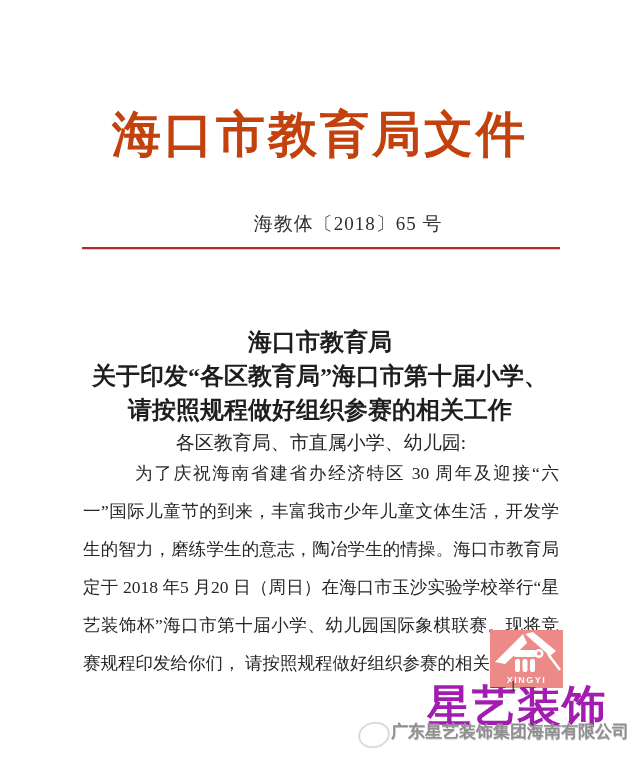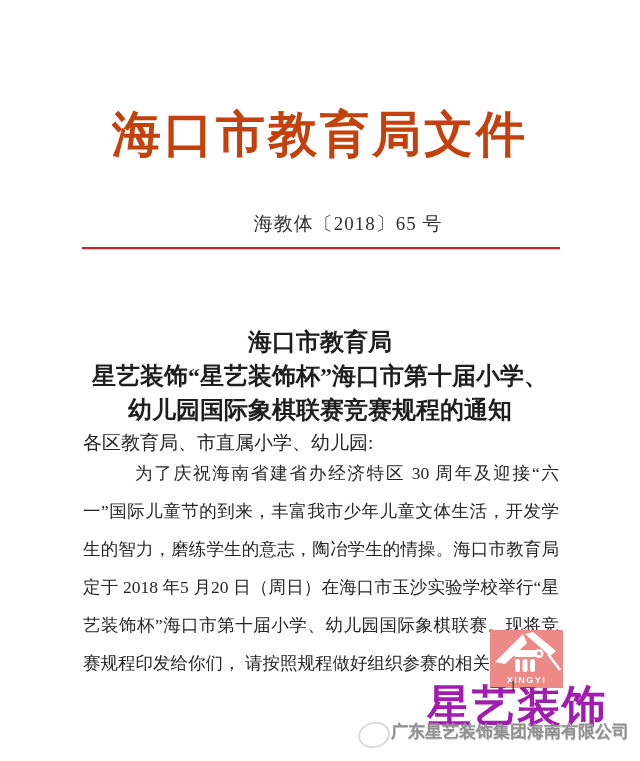--- a/index.html
+++ b/index.html
@@ -69,20 +69,21 @@
 
   
   .salutation {
     position: absolute;
     top: 430px;
     left: 83px;
     width: 476px;
     color: #262626;
     font-size: 19px;
     white-space: nowrap;
+    text-align: center;
   }
 
   .body-text {
     position: absolute;
     top: 454px;
     left: 83px;
     width: 476px;
     color: #262626;
     font-size: 17.5px;
     line-height: 38px;
@@ -163,22 +164,22 @@
 <div class="page">
 
   <div class="red-header">海口市教育局文件</div>
 
   <div class="doc-number">海教体〔2018〕65 号</div>
 
   <div class="red-rule"></div>
 
   <div class="doc-title">
     <div>海口市教育局</div>
-    <div>星艺装饰“星艺装饰杯”海口市第十届小学、</div>
-    <div>幼儿园国际象棋联赛竞赛规程的通知</div>
+    <div>关于印发“各区教育局”海口市第十届小学、</div>
+    <div>请按照规程做好组织参赛的相关工作</div>
   </div>
 
   <div class="salutation">各区教育局、市直属小学、幼儿园:</div>
 
   <div class="body-text">
     <p>为了庆祝海南省建省办经济特区 30 周年及迎接“六一”国际儿童节的到来，丰富我市少年儿童文体生活，开发学生的智力，磨练学生的意志，陶冶学生的情操。海口市教育局定于 2018 年5 月20 日（周日）在海口市玉沙实验学校举行“星艺装饰杯”海口市第十届小学、幼儿园国际象棋联赛。现将竞赛规程印发给你们， 请按照规程做好组织参赛的相关工作。</p>
   </div>
 
   <div class="page-number">— 1 —</div>
 

